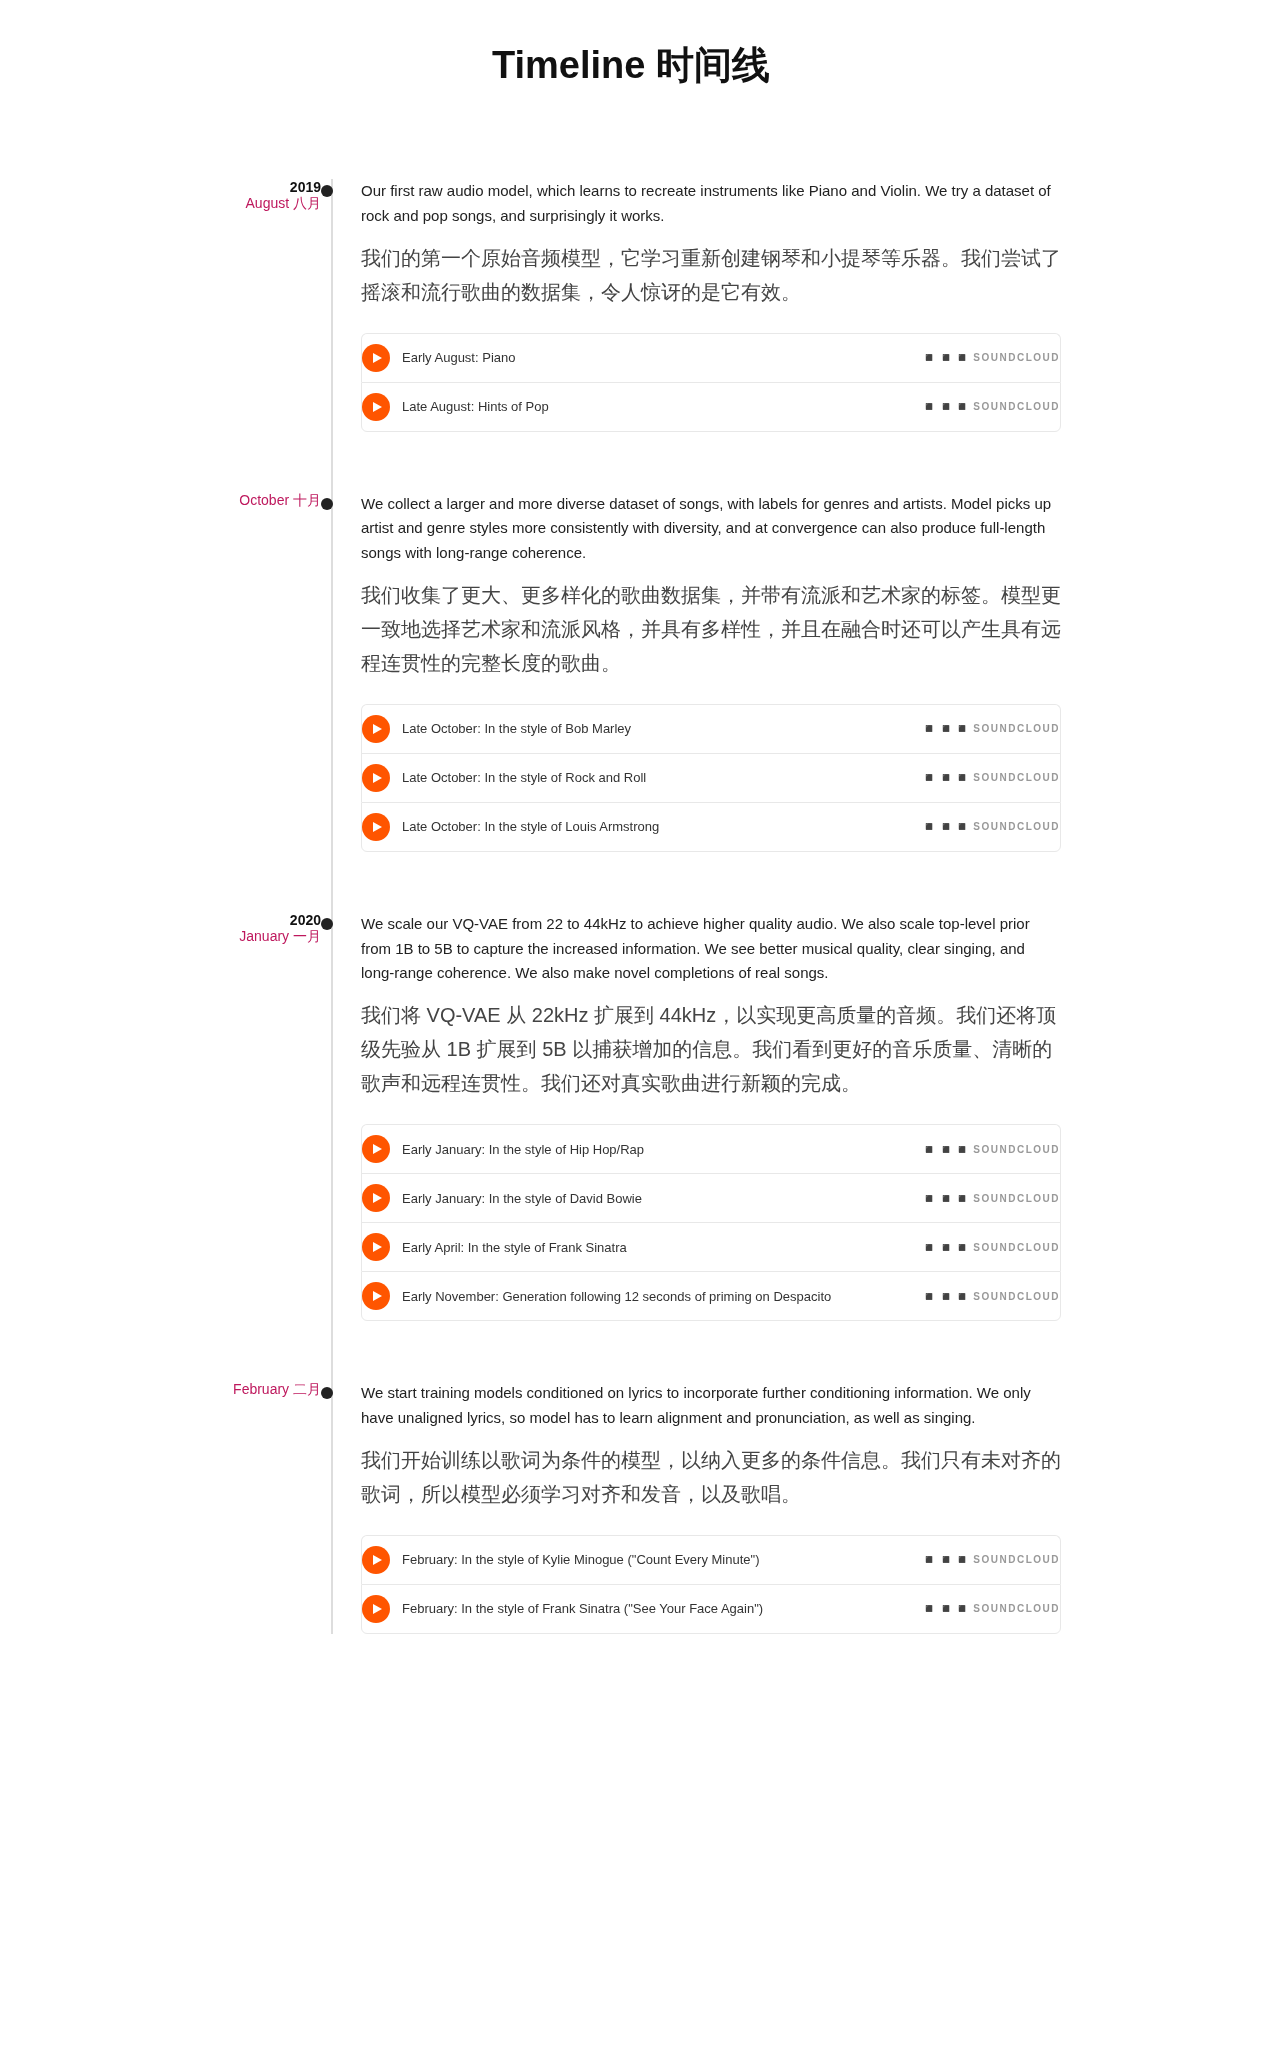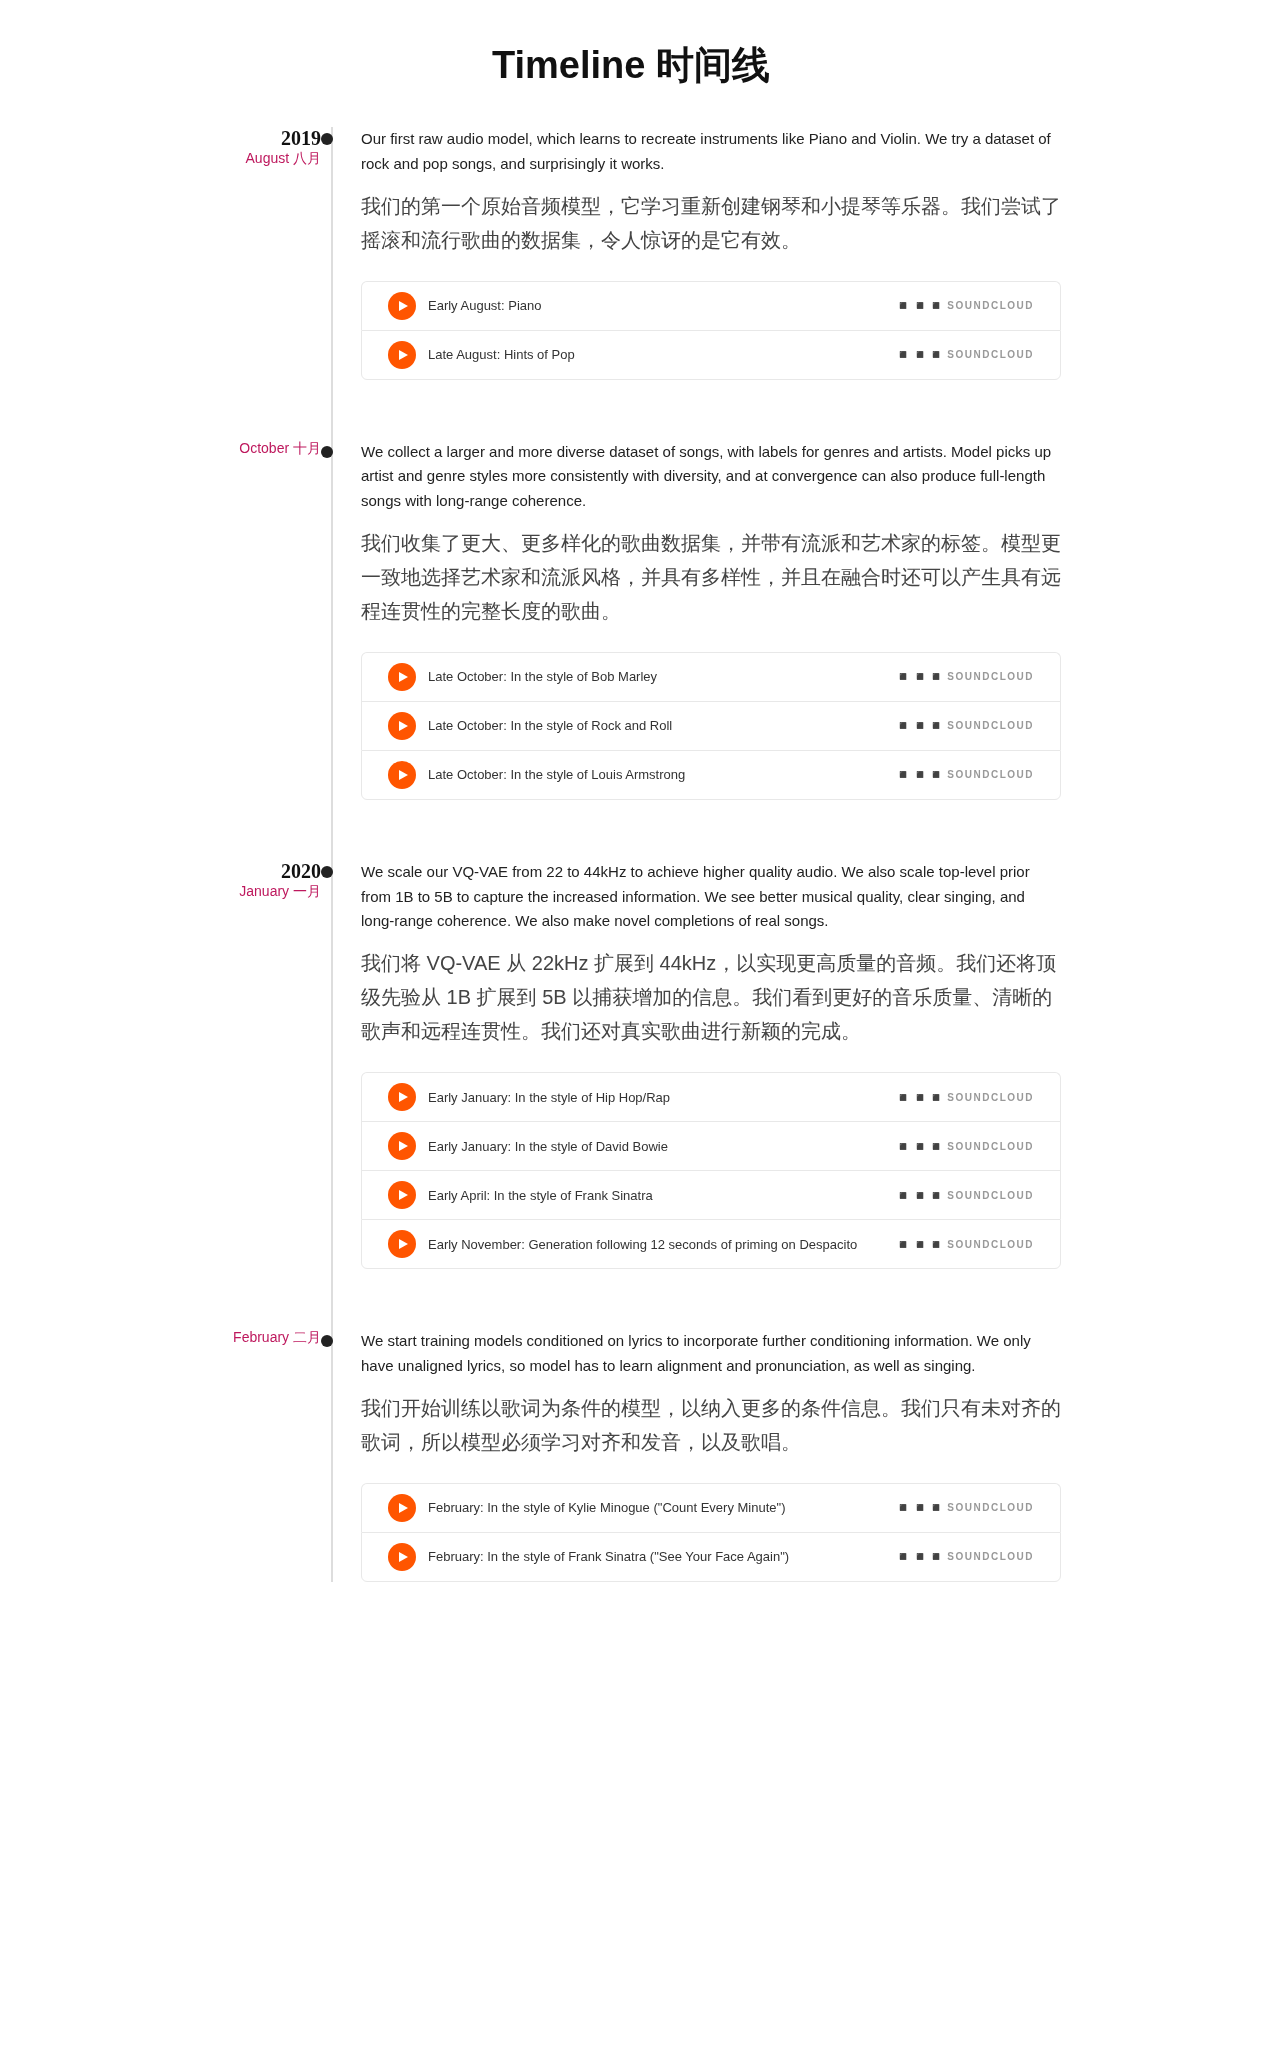--- a/index.html
+++ b/index.html
@@ -12,21 +12,21 @@
     }
     .page-container {
       max-width: 900px;
       margin: 0 auto;
       padding: 40px 20px 60px 20px;
     }
     .page-title {
       font-size: 38px;
       font-weight: 700;
       text-align: center;
-      margin-bottom: 36px;
+      margin-bottom: 88px;
       color: #111;
     }
     .timeline {
       position: relative;
       padding-left: 140px;
     }
     
     .timeline::before {
       content: '';
       position: absolute;
@@ -41,25 +41,24 @@
       margin-bottom: 60px;
     }
     .timeline-label {
       position: absolute;
       left: -140px;
       top: 0;
       width: 120px;
       text-align: right;
     }
     .timeline-label .year {
-      font-size: 20px;
+      font-size: 14px;
       font-weight: 700;
       color: #111;
       display: block;
-      font-family: Liberation Serif, serif;
     }
     .timeline-label .month {
       font-size: 14px;
       font-weight: 500;
       color: #be185d;
       display: block;
     }
     
     .timeline-dot {
       position: absolute;
@@ -93,21 +92,21 @@
     }
     .audio-tracks {
       display: flex;
       flex-direction: column;
       gap: 0;
     }
     .audio-track {
       display: flex;
       align-items: center;
       justify-content: space-between;
-      padding: 10px 26px;
+      padding: 10px 0;
       border: 1px solid #e8e8e8;
       border-bottom: none;
       background: #fff;
       text-align: center;
     }
     .audio-track:first-child {
       border-radius: 6px 6px 0 0;
     }
     .audio-track:last-child {
       border-bottom: 1px solid #e8e8e8;

